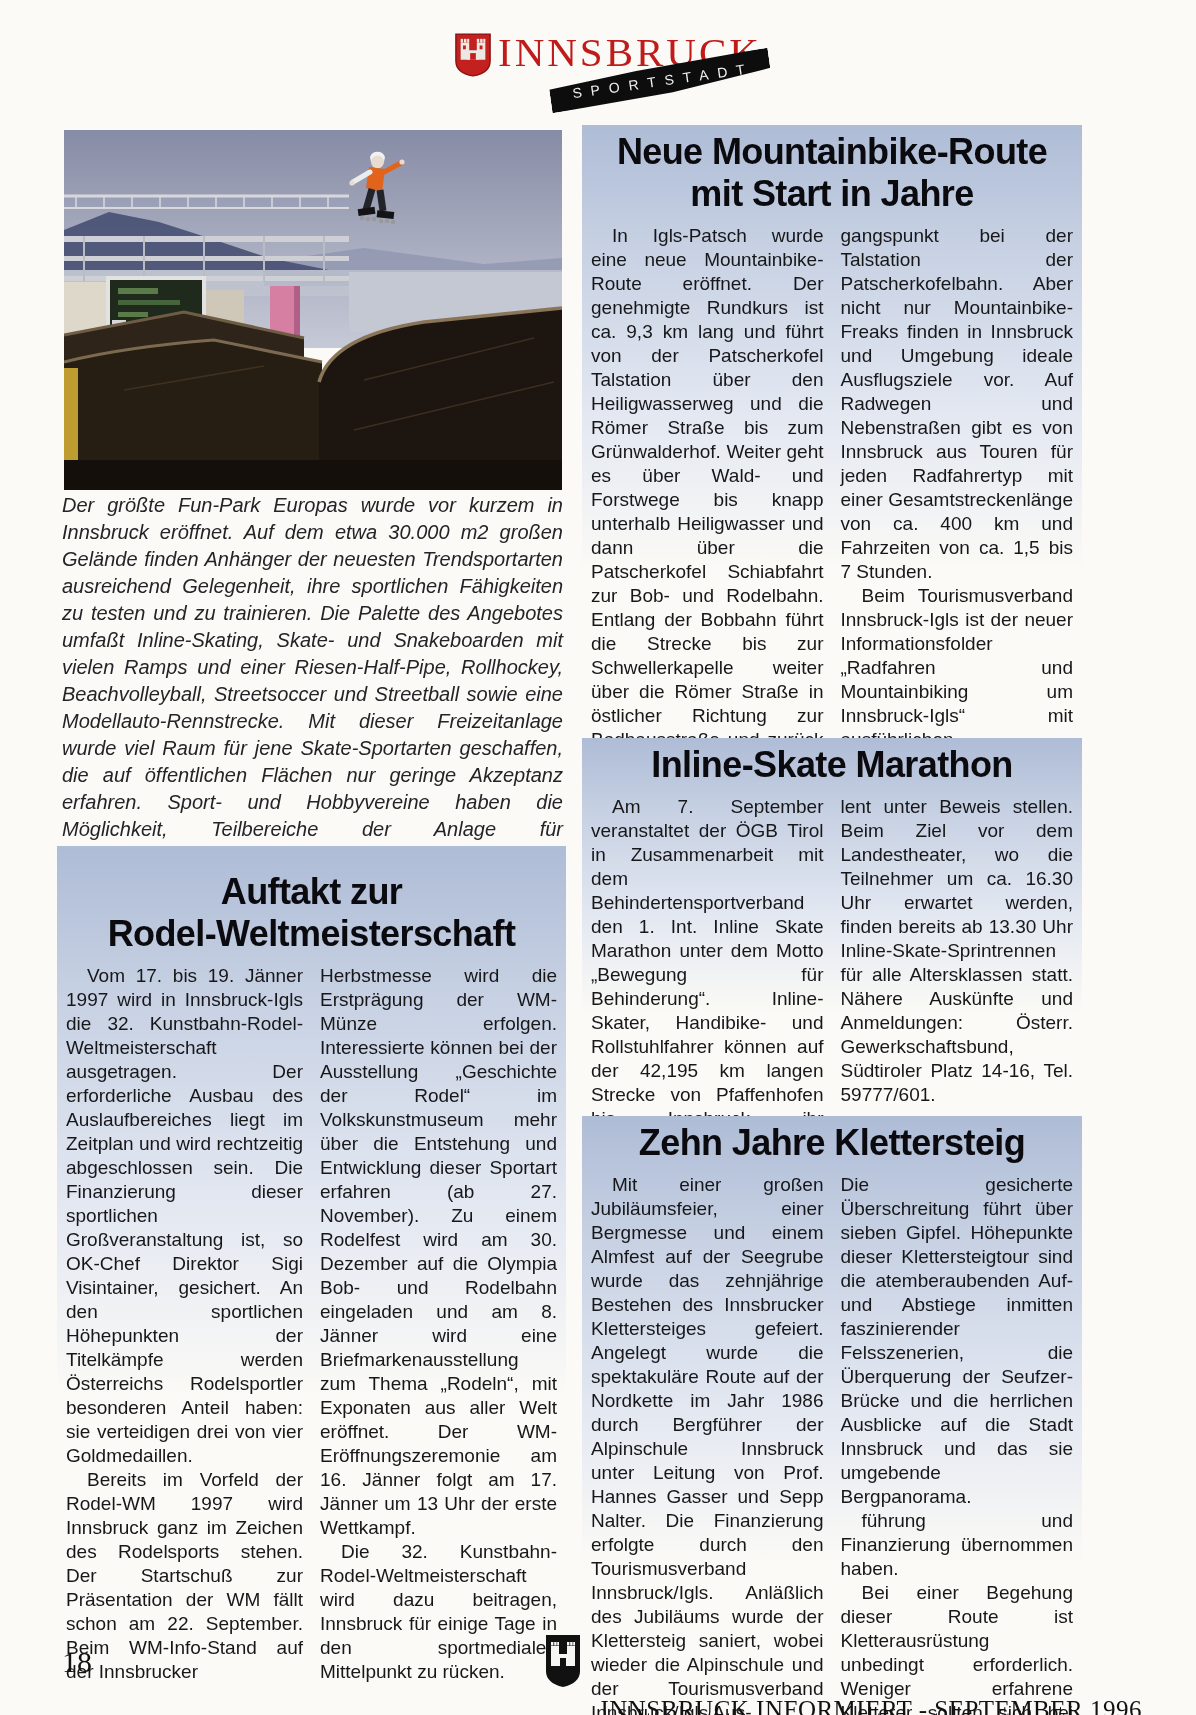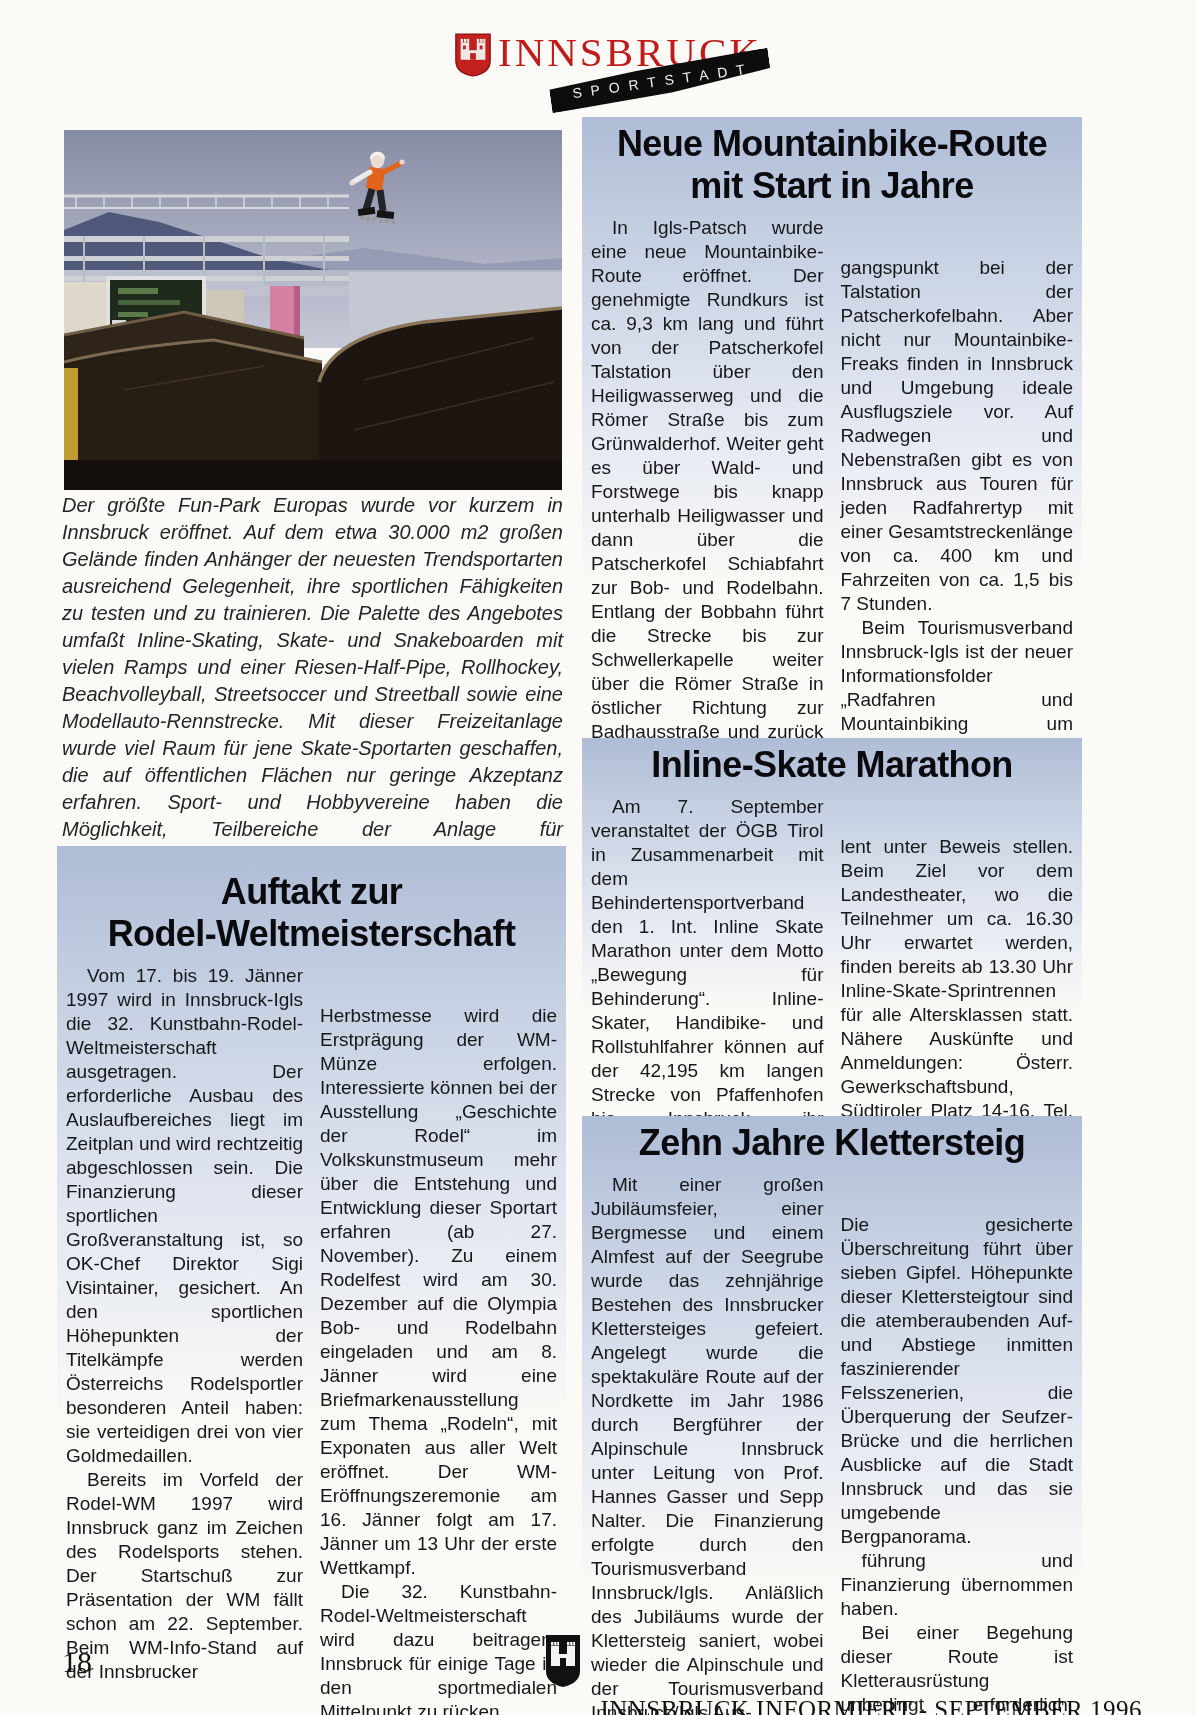--- a/index.html
+++ b/index.html
@@ -25,23 +25,23 @@
   .caption-last{display:flex;justify-content:space-between;font-style:italic;}
 
   
   .article{position:absolute;box-sizing:border-box;padding:6px 9px 0;}
   .grad{background-image:linear-gradient(180deg,#aebcd6 0%,#c7d1e3 18%,#e2e7f1 42%,rgba(251,250,246,0) 66%);}
   .hl{font-weight:bold;text-align:center;font-size:36px;line-height:42px;letter-spacing:-0.6px;color:#0b0b0f;}
   .cols{display:flex;gap:17px;margin-top:9px;}
   .col{flex:1;text-align:justify;font-size:19px;line-height:24px;color:#17171a;
        overflow-wrap:break-word;hyphens:auto;}
   .col p{margin:0;text-indent:21px;}
-  .col.cont p:first-child{text-indent:0;margin-top:40px;}
-
-  #art-mtb{left:582px;top:117px;width:500px;}
+  .col.cont p:first-child{text-indent:0;}
+
+  #art-mtb{left:582px;top:125px;width:500px;}
   #art-inline{left:582px;top:738px;width:500px;}
   #art-klett{left:582px;top:1116px;width:500px;}
   #art-rodel{left:57px;top:846px;width:509px;padding-top:25px;}
 
   
   .page-num{position:absolute;left:62px;top:1645px;font-family:"Liberation Serif","DejaVu Serif",serif;
             font-size:30px;color:#111;}
   .footer-shield{position:absolute;left:545px;top:1634px;width:36px;height:54px;}
   .footer-title{position:absolute;right:54px;top:1648px;font-family:"Liberation Serif","DejaVu Serif",serif;
                 font-size:25px;letter-spacing:0.5px;color:#111;white-space:nowrap;margin-top:48px;}

